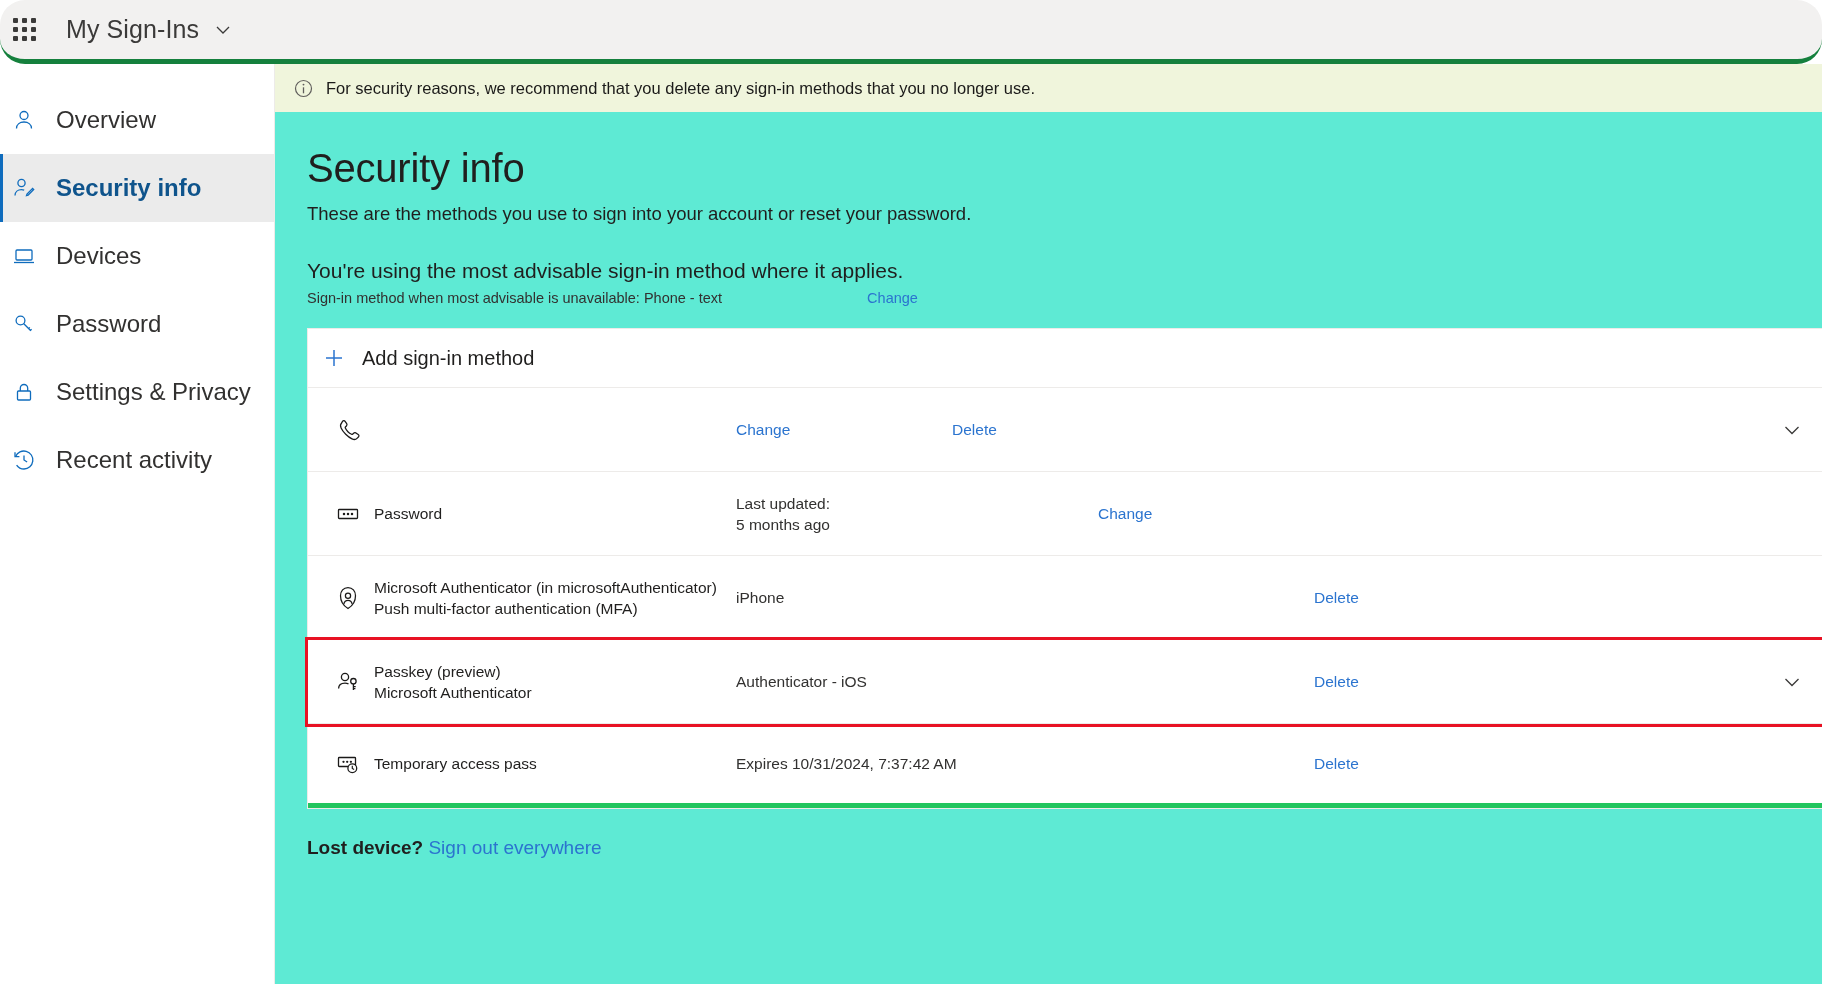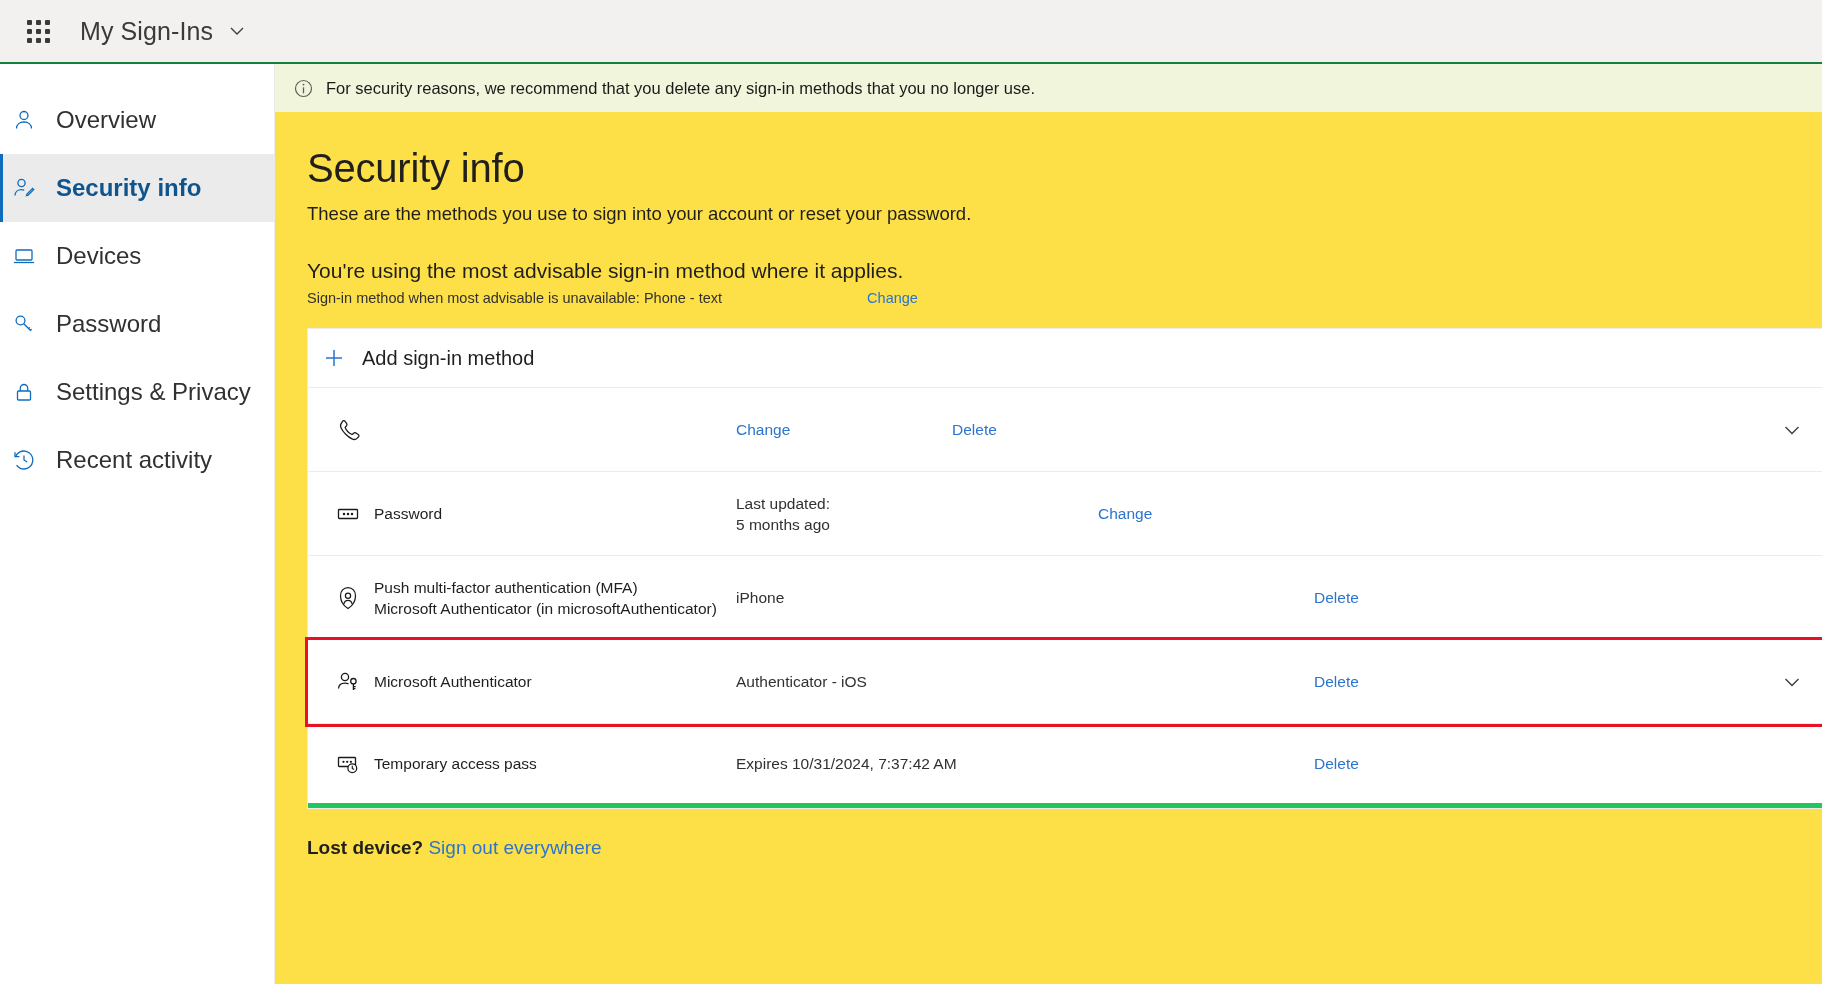--- a/index.html
+++ b/index.html
@@ -7,24 +7,24 @@
     width: 1822px; height: 984px;
     font-family: "Liberation Sans", sans-serif;
     background: #ffffff;
     overflow: hidden;
   }
 
   
   .topbar {
     height: 64px;
     background: #f2f1f0;
-    border-bottom: 2px solid #15803d;
-    display: flex;
-    align-items: center;
-    padding-left: 14px;
+    border-bottom: 5px solid #15803d;
+    display: flex;
+    align-items: center;
+    border-radius: 25px;
   }
   .waffle {
     width: 48px; height: 48px;
     display: flex; align-items: center; justify-content: center;
     cursor: pointer;
   }
   .waffle-grid {
     display: grid;
     grid-template-columns: repeat(3, 5px);
     grid-template-rows: repeat(3, 5px);
@@ -81,21 +81,21 @@
     content: "";
     position: absolute;
     left: 0; top: 0; bottom: 0;
     width: 3px;
     background: #0f6cbd;
   }
 
   
   .main {
     flex: 1 1 auto;
-    background: #fde047;
+    background: #5eead4;
     overflow: hidden;
     position: relative;
   }
   .banner {
     background: #f0f5dc;
     height: 48px;
     display: flex;
     align-items: center;
     padding-left: 18px;
     font-size: 16.5px;
@@ -386,40 +386,41 @@
 
         <div class="method-row">
           <span class="m-ico">
             <svg width="28" height="28" viewBox="0 0 28 28">
                 <path d="M14 3.5c4.5 0 7.5 3.4 7.5 8.2 0 5.6-3.4 10.3-7.5 12.8-4.1-2.5-7.5-7.2-7.5-12.8C6.5 6.9 9.5 3.5 14 3.5z" fill="none" stroke="currentColor" stroke-width="1.25"></path>
                 <circle cx="14" cy="11.8" r="2.6" fill="none" stroke="currentColor" stroke-width="1.25"></circle>
                 <path d="M9.8 20c.6-2.4 2.2-3.7 4.2-3.7s3.6 1.3 4.2 3.7" fill="none" stroke="currentColor" stroke-width="1.25"></path>
               </svg>
           </span>
           <span class="m-name">
+            <div>Microsoft Authenticator (in microsoftAuthenticator)</div>
             <div>Push multi-factor authentication (MFA)</div>
-            <div>Microsoft Authenticator (in microsoftAuthenticator)</div>
           </span>
           <span class="m-detail">iPhone</span>
           <span class="m-act1"><span class="link"></span></span>
           <span class="m-act2"><span class="link">Delete</span></span>
           <span class="m-spacer"></span>
           <span class="m-chev"></span>
         </div>
 
         <div class="method-row row-highlight">
           <span class="m-ico">
             <svg width="28" height="28" viewBox="0 0 28 28">
                 <circle cx="11" cy="9" r="3.6" fill="none" stroke="currentColor" stroke-width="1.3"></circle>
                 <path d="M4.6 20.5c0-3.4 2.7-5.4 6.4-5.4 1.3 0 2.5.25 3.5.7" fill="none" stroke="currentColor" stroke-width="1.3"></path>
                 <circle cx="19.4" cy="13.2" r="2.7" fill="none" stroke="currentColor" stroke-width="1.3"></circle>
                 <path d="M19.4 15.9v6.2M19.4 18.6h2.3M19.4 20.6h2" fill="none" stroke="currentColor" stroke-width="1.3"></path>
               </svg>
           </span>
           <span class="m-name">
+            <div>Passkey (preview)</div>
             <div>Microsoft Authenticator</div>
           </span>
           <span class="m-detail">Authenticator - iOS</span>
           <span class="m-act1"><span class="link"></span></span>
           <span class="m-act2"><span class="link">Delete</span></span>
           <span class="m-spacer"></span>
           <span class="m-chev">
             <svg width="22" height="22" viewBox="0 0 22 22">
                 <path d="M4.5 8l6.5 6.5L17.5 8" fill="none" stroke="#3b3a39" stroke-width="1.3"></path>
               </svg>

